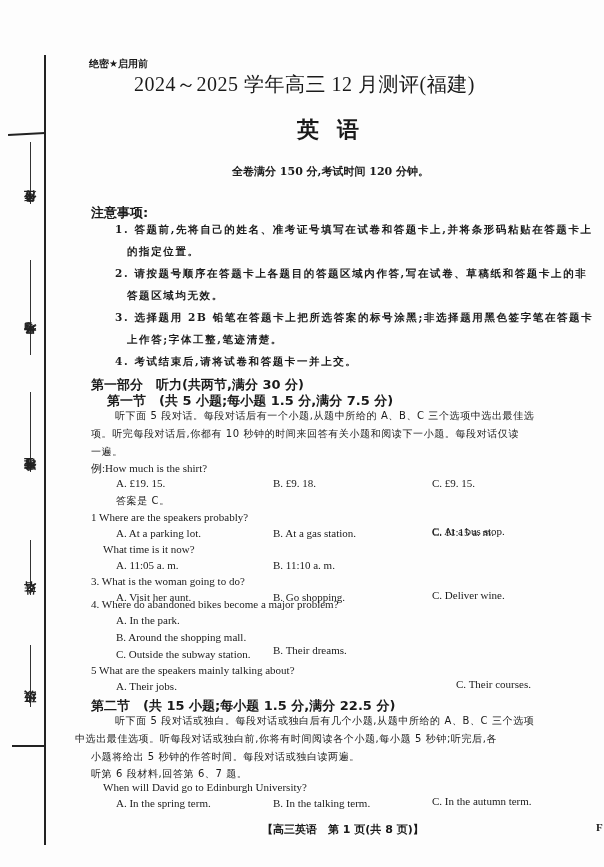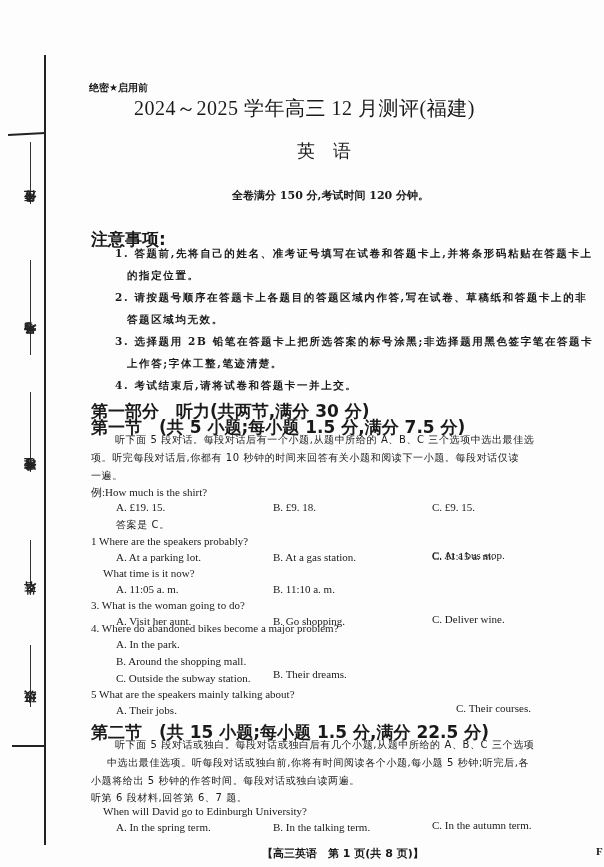--- a/index.html
+++ b/index.html
@@ -1,32 +1,32 @@
 <!DOCTYPE html>
 <html><head>
 <meta charset="utf-8">
 <style>
   html, body { margin:0; padding:0; }
   body {
     width:604px; height:867px; overflow:hidden; background:#fdfdfd; position:relative;
     font-family:"DejaVu Serif", "Liberation Serif", serif; color:#1a1a1a;
   }
-  .abs { position:absolute; white-space:nowrap;margin-top:24px; }
+  .abs { position:absolute; white-space:nowrap; }
   .vline { position:absolute; background:#222; }
   .vlabel {
     position:absolute; writing-mode:vertical-rl; transform:rotate(180deg);
     font-family:"DejaVu Sans", sans-serif; font-size:12px; font-weight:bold; color:#222;
     letter-spacing:1px;
   }
   .vdash { position:absolute; width:1px; background:#333; }
   .secret { font-family:"DejaVu Sans", sans-serif; font-size:10px; font-weight:bold; }
   .title { font-family:"Liberation Serif", serif; font-size:20px; letter-spacing:0.5px; }
-  .subject { font-family:"DejaVu Sans", sans-serif; font-size:18px; font-weight:normal; letter-spacing:18px; }
+  .subject { font-family:"DejaVu Sans", sans-serif; font-size:22px; font-weight:bold; letter-spacing:18px; }
   .score { font-family:"DejaVu Serif", serif; font-size:11px; font-weight:bold; }
-  .sec { font-family:"DejaVu Sans", sans-serif; font-size:17px; font-weight:bold; }
+  .sec { font-family:"DejaVu Sans", sans-serif; font-size:13px; font-weight:bold; }
   .notice { font-family:"DejaVu Serif", serif; font-size:10.5px; font-weight:bold; letter-spacing:1.6px; }
   .cn { font-family:"DejaVu Sans", sans-serif; font-size:10px; font-weight:normal; letter-spacing:0.6px; }
   .en { font-family:"Liberation Serif", serif; font-size:11px; }
   .footer { font-family:"DejaVu Sans", sans-serif; font-size:11px; font-weight:bold; }
 </style>
 </head>
 <body>
 
 <div class="vline" style="left:44px;top:55px;width:1.5px;height:790px;"></div>
 <div class="vline" style="left:8px;top:133px;width:37px;height:1.5px;transform:rotate(-3deg);"></div>
@@ -51,21 +51,21 @@
 <div class="abs sec" style="left:91px;top:204px;">注意事项:</div>
 <div class="abs notice" style="left:115px;top:223px;">1. 答题前,先将自己的姓名、准考证号填写在试卷和答题卡上,并将条形码粘贴在答题卡上</div>
 <div class="abs notice" style="left:127px;top:245px;">的指定位置。</div>
 <div class="abs notice" style="left:115px;top:267px;">2. 请按题号顺序在答题卡上各题目的答题区域内作答,写在试卷、草稿纸和答题卡上的非</div>
 <div class="abs notice" style="left:127px;top:289px;">答题区域均无效。</div>
 <div class="abs notice" style="left:115px;top:311px;">3. 选择题用 2B 铅笔在答题卡上把所选答案的标号涂黑;非选择题用黑色签字笔在答题卡</div>
 <div class="abs notice" style="left:127px;top:333px;">上作答;字体工整,笔迹清楚。</div>
 <div class="abs notice" style="left:115px;top:355px;">4. 考试结束后,请将试卷和答题卡一并上交。</div>
 
 <div class="abs sec" style="left:91px;top:376px;">第一部分　听力(共两节,满分 30 分)</div>
-<div class="abs sec" style="left:91px;top:392px;">第一节　(共 5 小题;每小题 1.5 分,满分 7.5 分)</div>
+<div class="abs sec" style="left:107px;top:392px;">第一节　(共 5 小题;每小题 1.5 分,满分 7.5 分)</div>
 <div class="abs cn" style="left:115px;top:409px;">听下面 5 段对话。每段对话后有一个小题,从题中所给的 A、B、C 三个选项中选出最佳选</div>
 <div class="abs cn" style="left:91px;top:427px;">项。听完每段对话后,你都有 10 秒钟的时间来回答有关小题和阅读下一小题。每段对话仅读</div>
 <div class="abs cn" style="left:91px;top:445px;">一遍。</div>
 
 <div class="abs en" style="left:91px;top:461px;">例:How much is the shirt?</div>
 <div class="abs en" style="left:116px;top:477px;">A. £19. 15.</div>
 <div class="abs en" style="left:273px;top:477px;">B. £9. 18.</div>
 <div class="abs en" style="left:432px;top:477px;">C. £9. 15.</div>
 <div class="abs cn" style="left:116px;top:494px;">答案是 C。</div>
 
@@ -89,21 +89,21 @@
 <div class="abs en" style="left:116px;top:631px;">B. Around the shopping mall.</div>
 <div class="abs en" style="left:116px;top:648px;">C. Outside the subway station.</div>
 
 <div class="abs en" style="left:91px;top:664px;">5 What are the speakers mainly talking about?</div>
 <div class="abs en" style="left:116px;top:680px;">A. Their jobs.</div>
 <div class="abs en" style="left:273px;top:644px;text-align:right;">B. Their dreams.</div>
 <div class="abs en" style="left:456px;top:678px;">C. Their courses.</div>
 
 <div class="abs sec" style="left:91px;top:697px;">第二节　(共 15 小题;每小题 1.5 分,满分 22.5 分)</div>
 <div class="abs cn" style="left:115px;top:714px;">听下面 5 段对话或独白。每段对话或独白后有几个小题,从题中所给的 A、B、C 三个选项</div>
-<div class="abs cn" style="left:107px;top:732px;">中选出最佳选项。听每段对话或独白前,你将有时间阅读各个小题,每小题 5 秒钟;听完后,各</div>
+<div class="abs cn" style="left:75px;top:732px;">中选出最佳选项。听每段对话或独白前,你将有时间阅读各个小题,每小题 5 秒钟;听完后,各</div>
 <div class="abs cn" style="left:91px;top:750px;">小题将给出 5 秒钟的作答时间。每段对话或独白读两遍。</div>
 <div class="abs cn" style="left:91px;top:767px;">听第 6 段材料,回答第 6、7 题。</div>
 
 <div class="abs en" style="left:103px;top:781px;">When will David go to Edinburgh University?</div>
 <div class="abs en" style="left:116px;top:797px;">A. In the spring term.</div>
 <div class="abs en" style="left:273px;top:797px;">B. In the talking term.</div>
 <div class="abs en" style="left:432px;top:795px;">C. In the autumn term.</div>
 
 <div class="abs footer" style="left:262px;top:822px;">【高三英语　第 1 页(共 8 页)】</div>
 <div class="abs en" style="left:596px;top:821px;font-weight:bold;">F</div>

